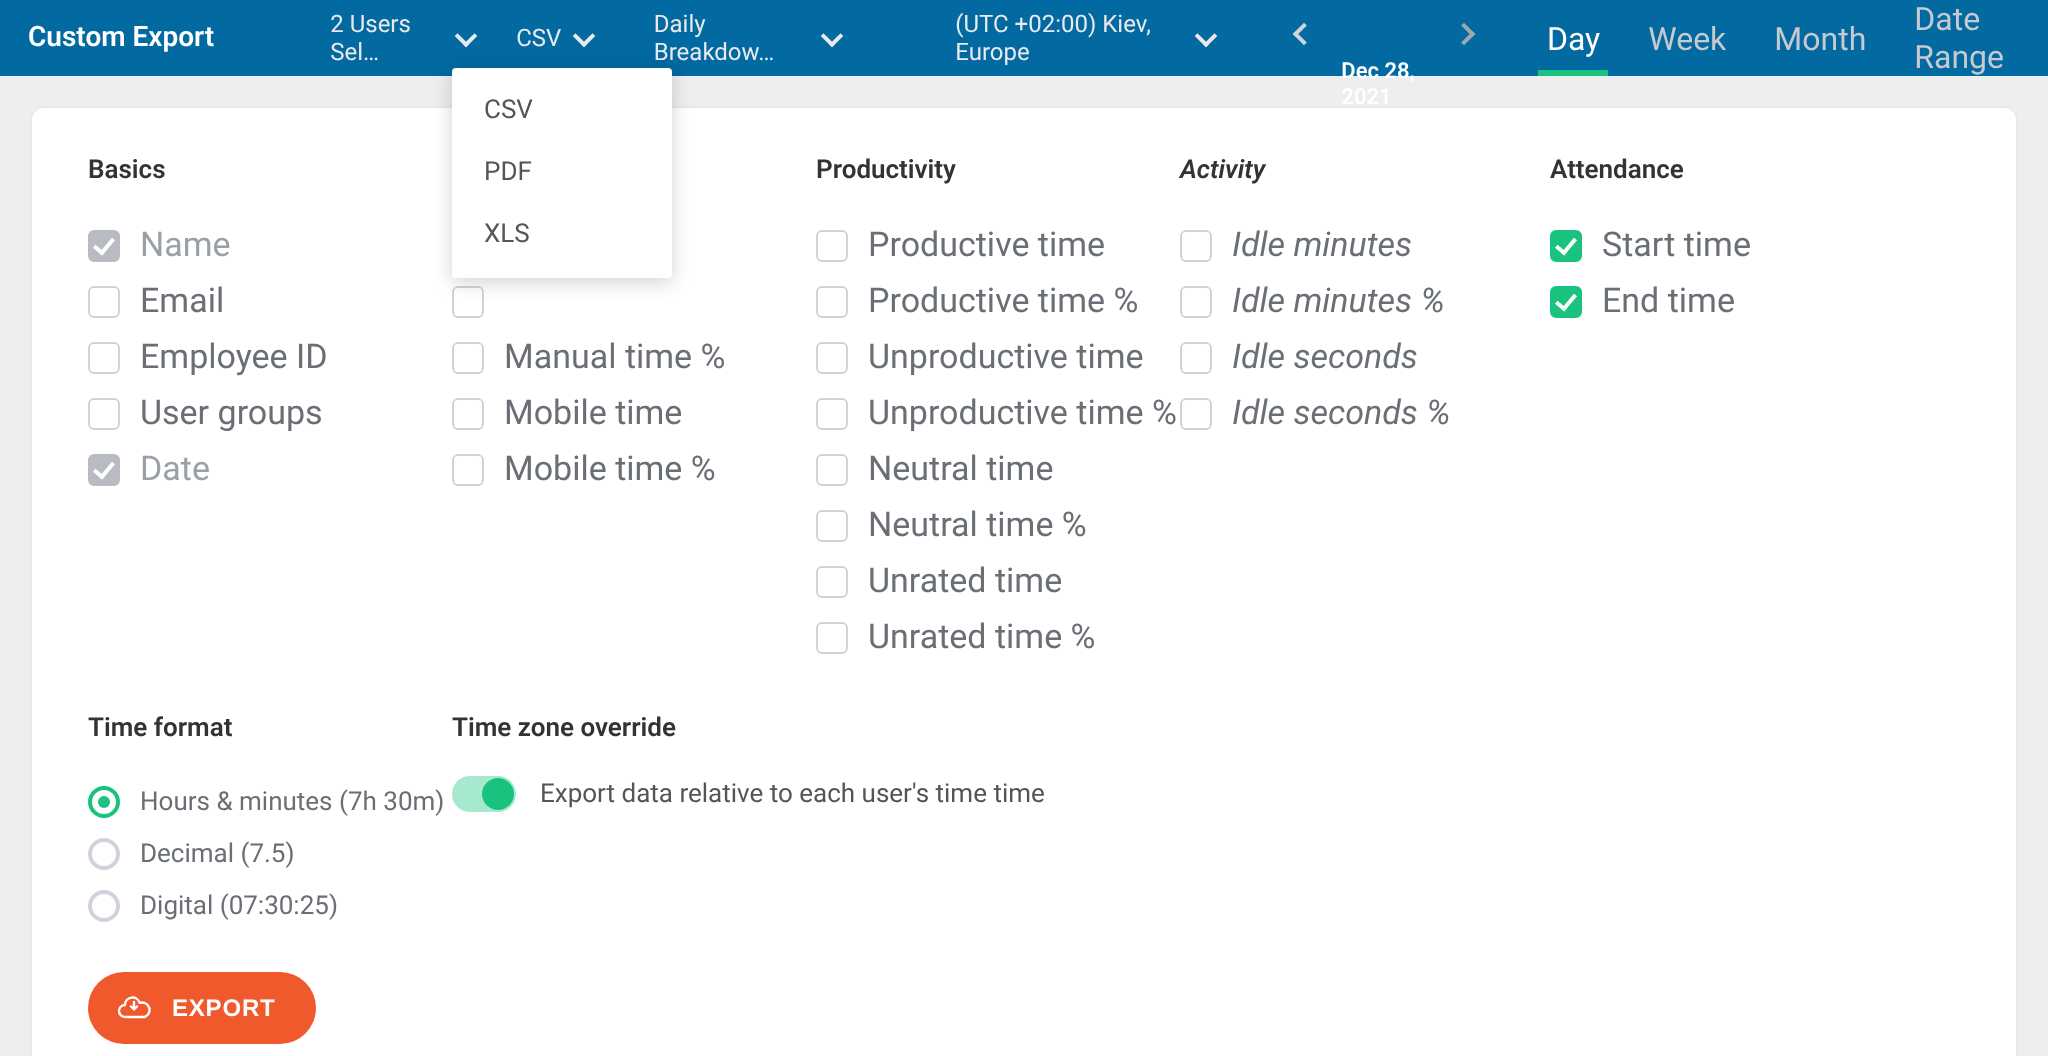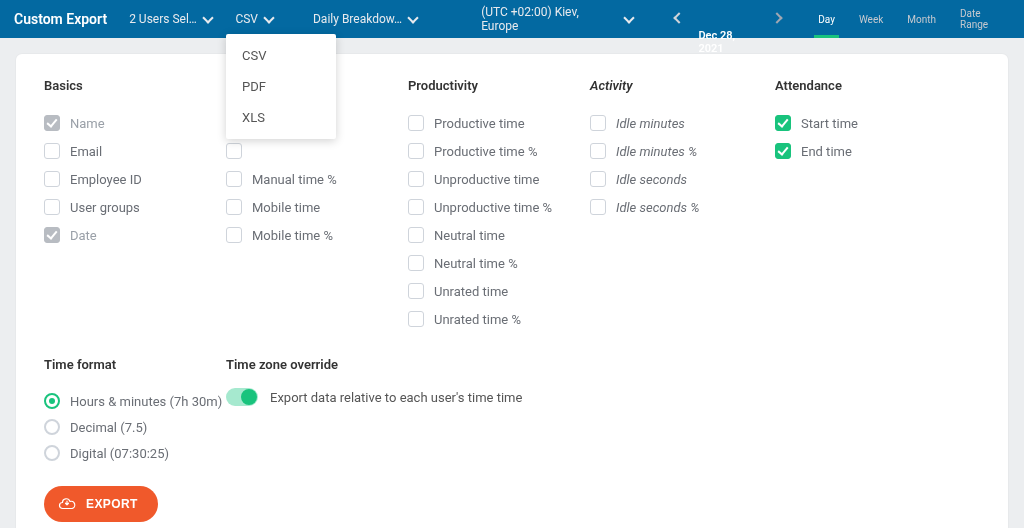--- a/index.html
+++ b/index.html
@@ -29,20 +29,21 @@
     margin-right: 22px;
     white-space: nowrap;
   }
   .topbar .sel {
     display: flex;
     align-items: center;
     height: 38px;
     cursor: pointer;
     font-size: 12px;
     color: #e8eaee;
+    margin-left: 36px;
   }
   .topbar .sel .lbl { margin-right: 6px; }
   .topbar .sel.users { width: 88px; }
   .topbar .sel.format { margin-left: 22px; width: 58px; }
   .topbar .sel.breakdown { margin-left: 22px; width: 115px; }
   .topbar .sel.tz { margin-left: 58px; width: 160px; }
 
   .chev {
     width: 10px; height: 10px; display: inline-block;
     position: relative;
@@ -81,21 +82,21 @@
     display: flex;
     align-items: center;
     height: 38px;
   }
   .range-tabs .tab {
     padding: 0 12px;
     height: 38px;
     display: flex;
     align-items: center;
     color: #c6c9cf;
-    font-size: 10px;
+    font-size: 16px;
     cursor: pointer;
     position: relative;
   }
   .range-tabs .tab.active {
     color: #fff;
   }
   .range-tabs .tab.active::after {
     content: "";
     position: absolute;
     left: 8px; right: 8px; bottom: 0;
@@ -185,21 +186,21 @@
     content: "";
     position: absolute;
     left: 4px; top: 1px;
     width: 4px; height: 8px;
     border-right: 2px solid #fff;
     border-bottom: 2px solid #fff;
     transform: rotate(40deg);
   }
   .check-row .lbl {
     color: #6a6e75;
-    font-size: 13px;
+    font-size: 17px;
   }
   .check-row.locked .lbl { color: #9aa0a8; }
 
   
   .lower {
     display: flex;
     margin-top: 24px;
     gap: 0;
   }
   .lower .col.l1 { width: 182px; }

